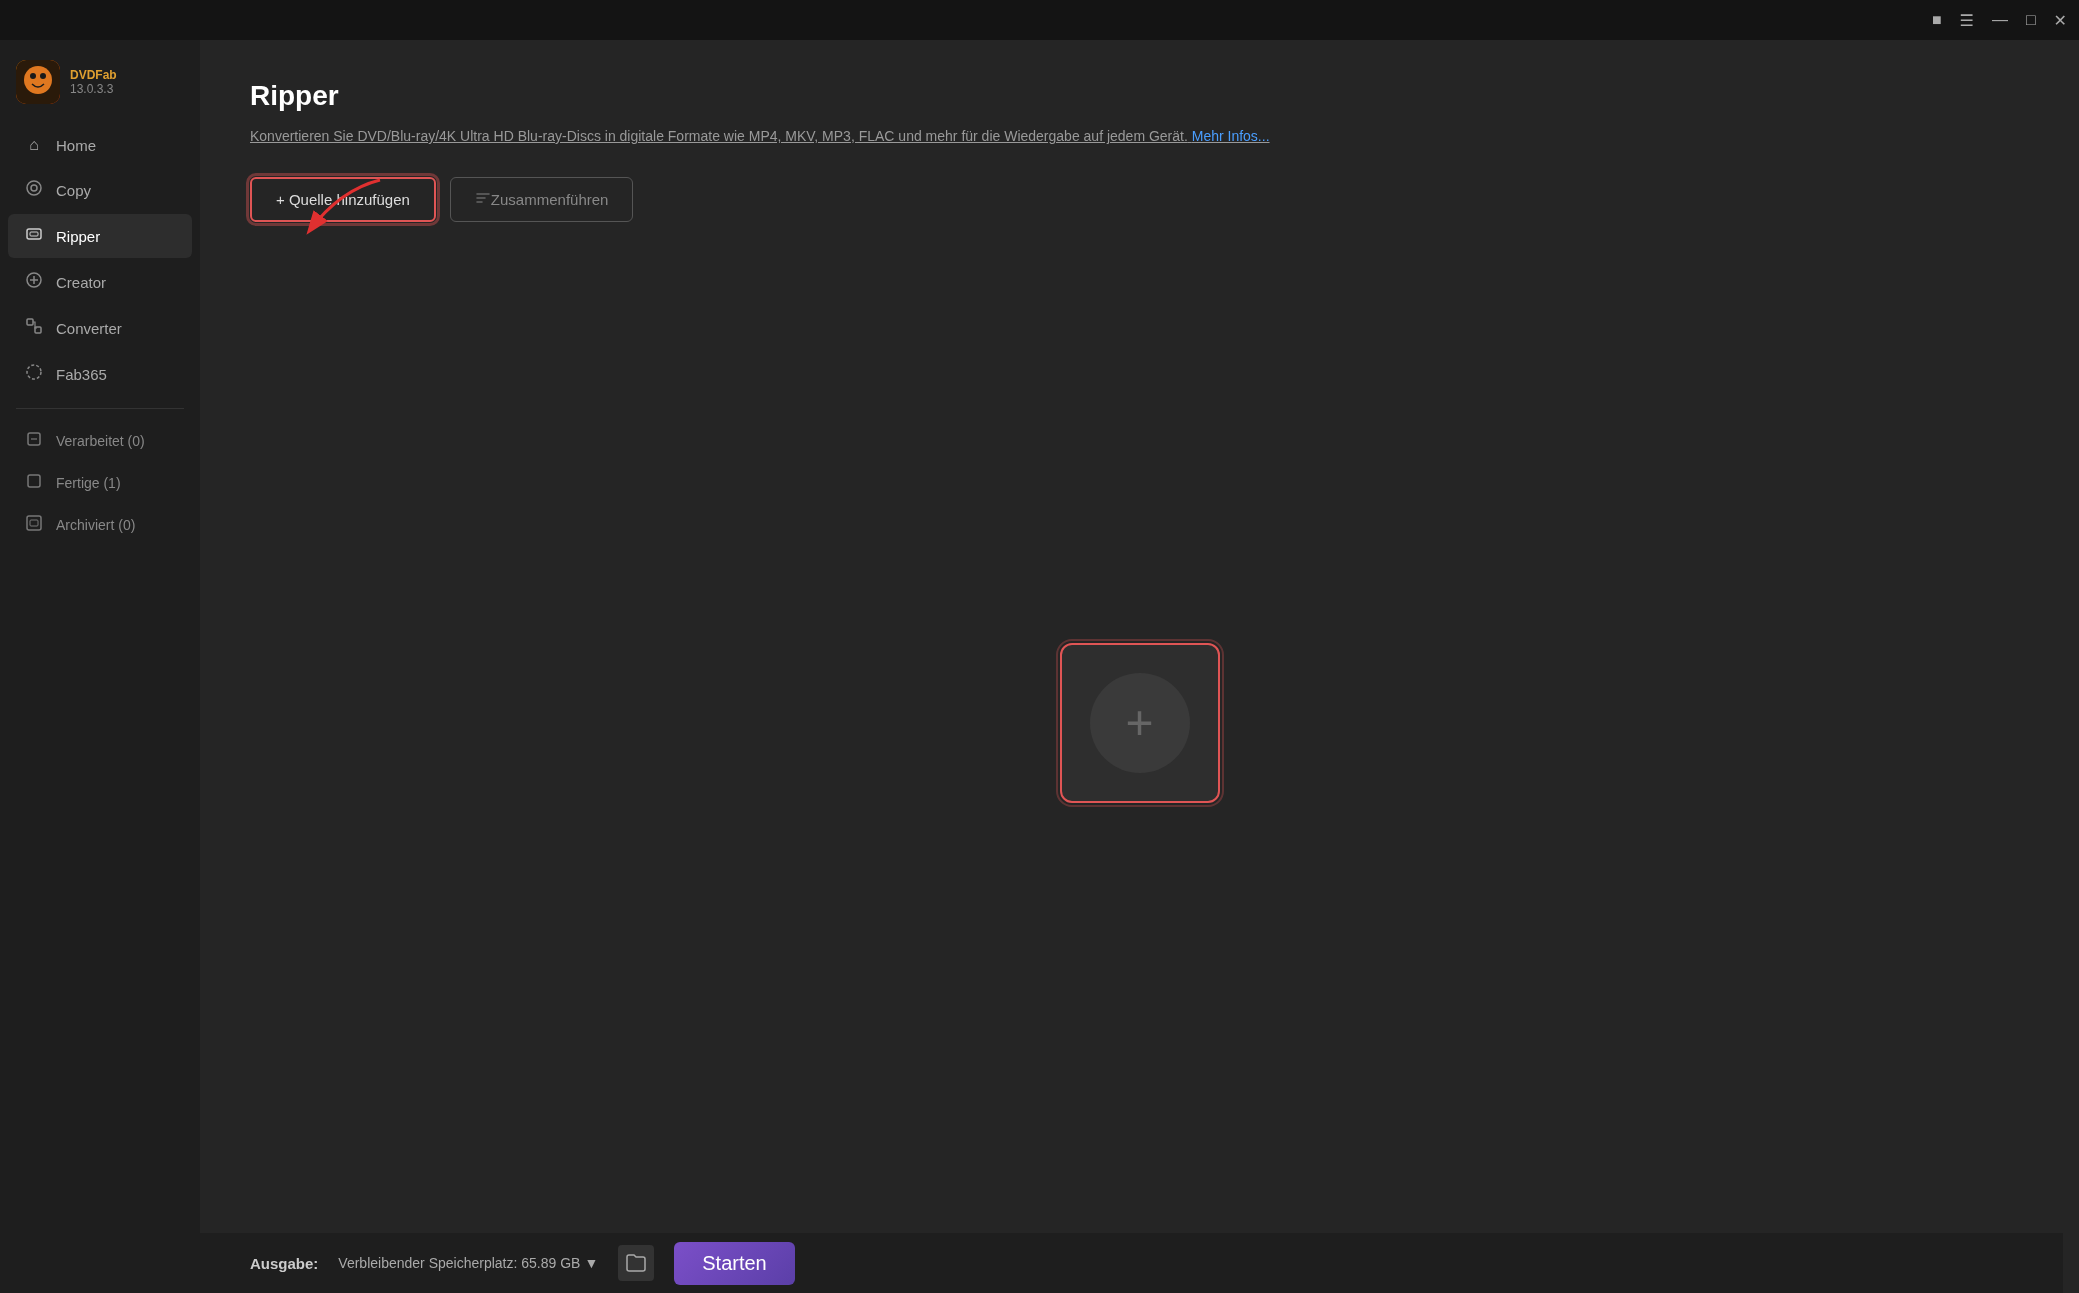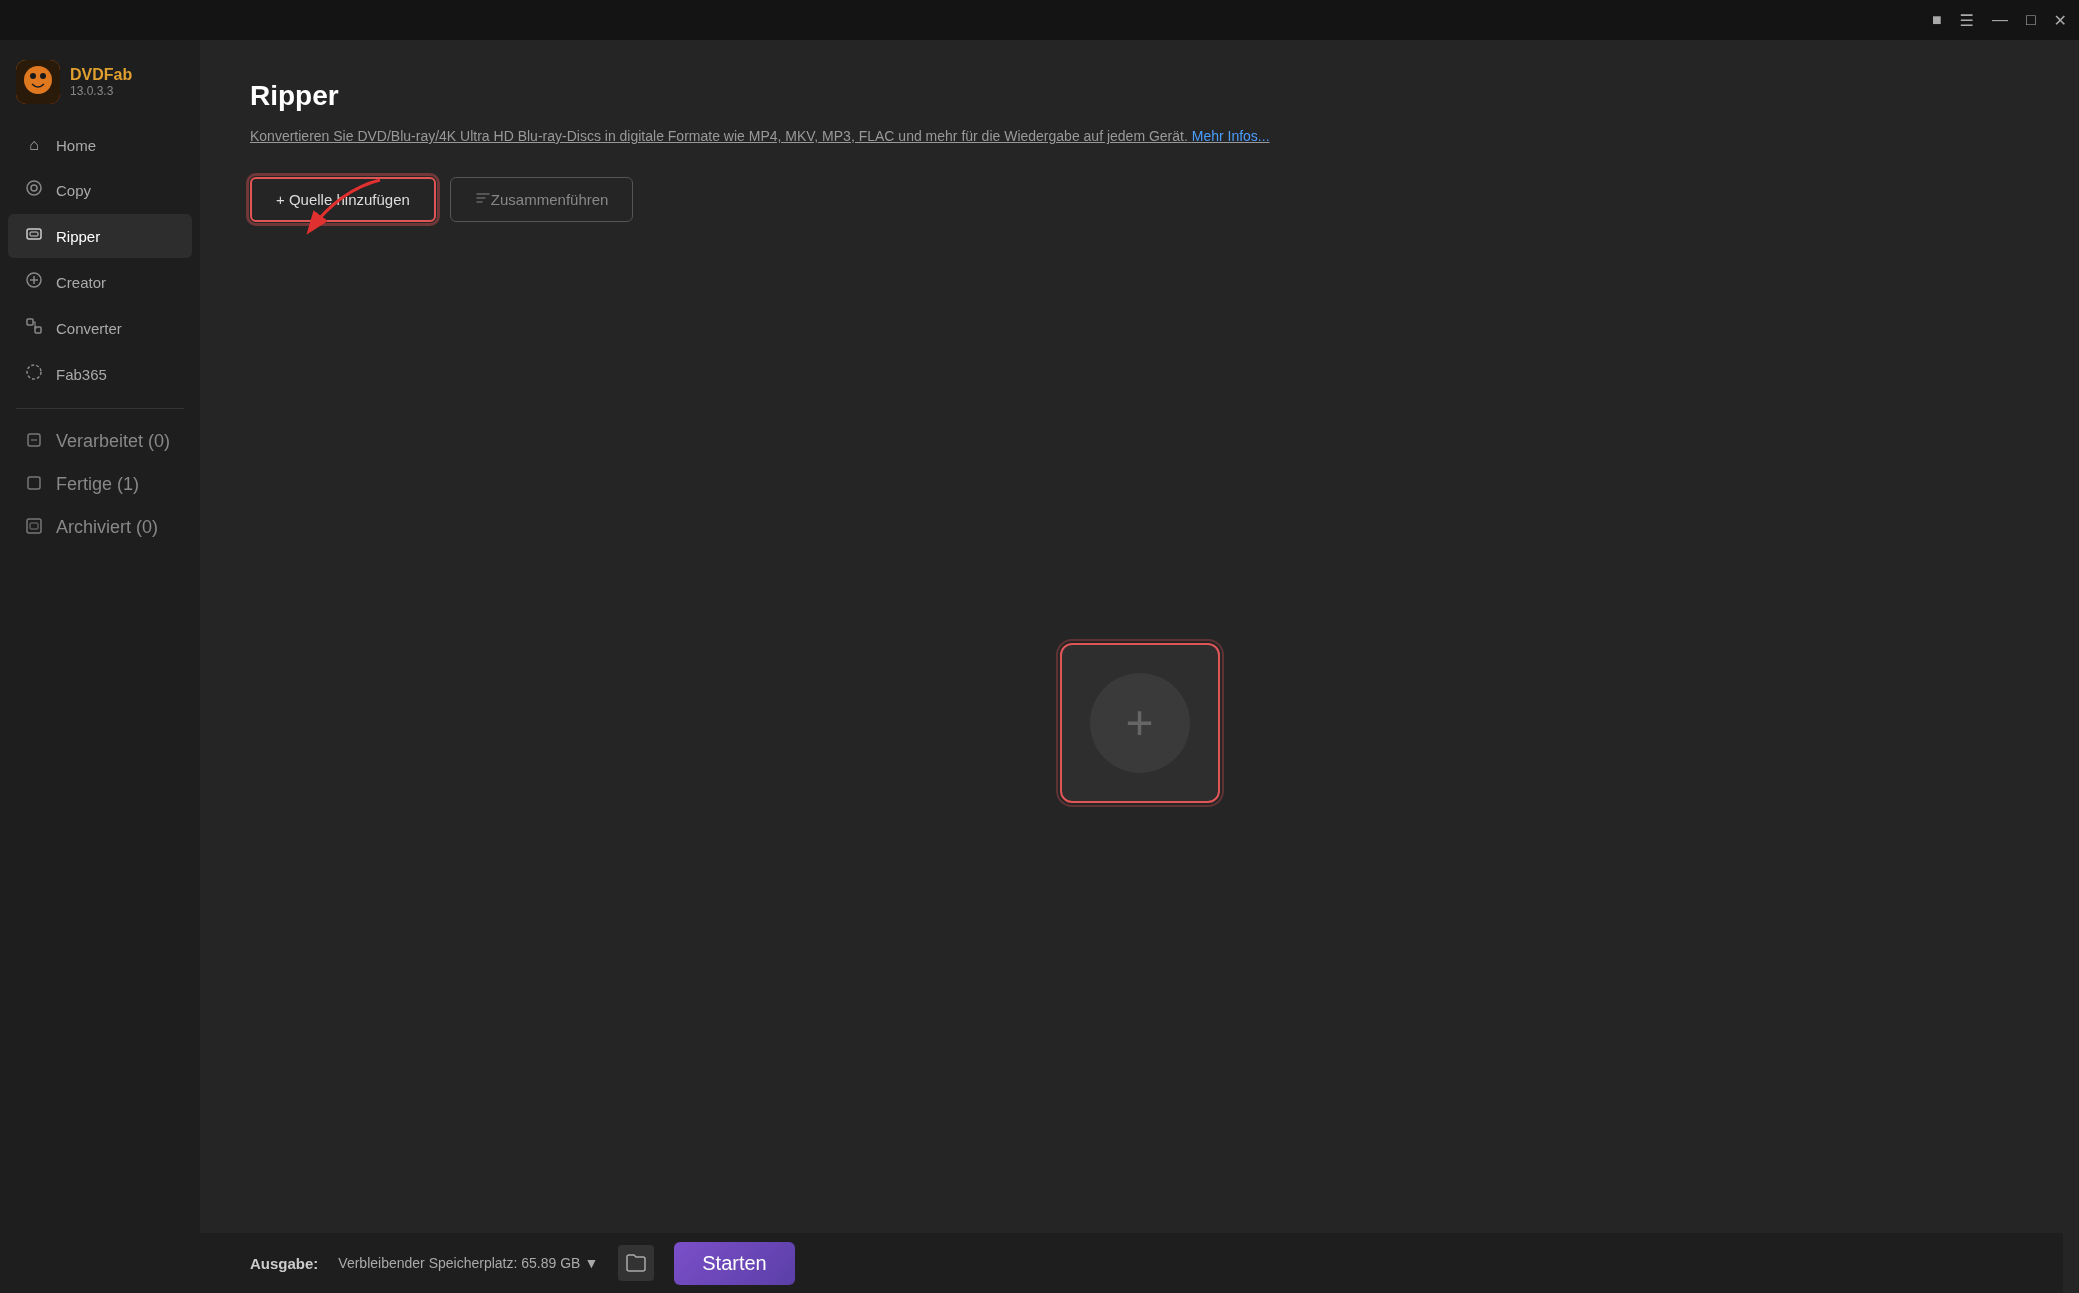--- a/index.html
+++ b/index.html
@@ -70,21 +70,21 @@
       flex-shrink: 0;
     }
 
     .logo-text {
       display: flex;
       flex-direction: column;
     }
 
     .logo-name {
       color: #e0a030;
-      font-size: 16px;
+      font-size: 12px;
       font-weight: bold;
     }
 
     .logo-version {
       color: #888;
       font-size: 12px;
     }
 
     .sidebar-nav {
       display: flex;
@@ -131,21 +131,21 @@
     }
 
     .sidebar-queue-item {
       display: flex;
       align-items: center;
       gap: 12px;
       padding: 10px 16px;
       border-radius: 6px;
       cursor: pointer;
       color: #888;
-      font-size: 18px;
+      font-size: 14px;
     }
 
     
     .main-content {
       flex: 1;
       background: #252525;
       display: flex;
       flex-direction: column;
       padding: 40px 50px 0 50px;
       position: relative;

